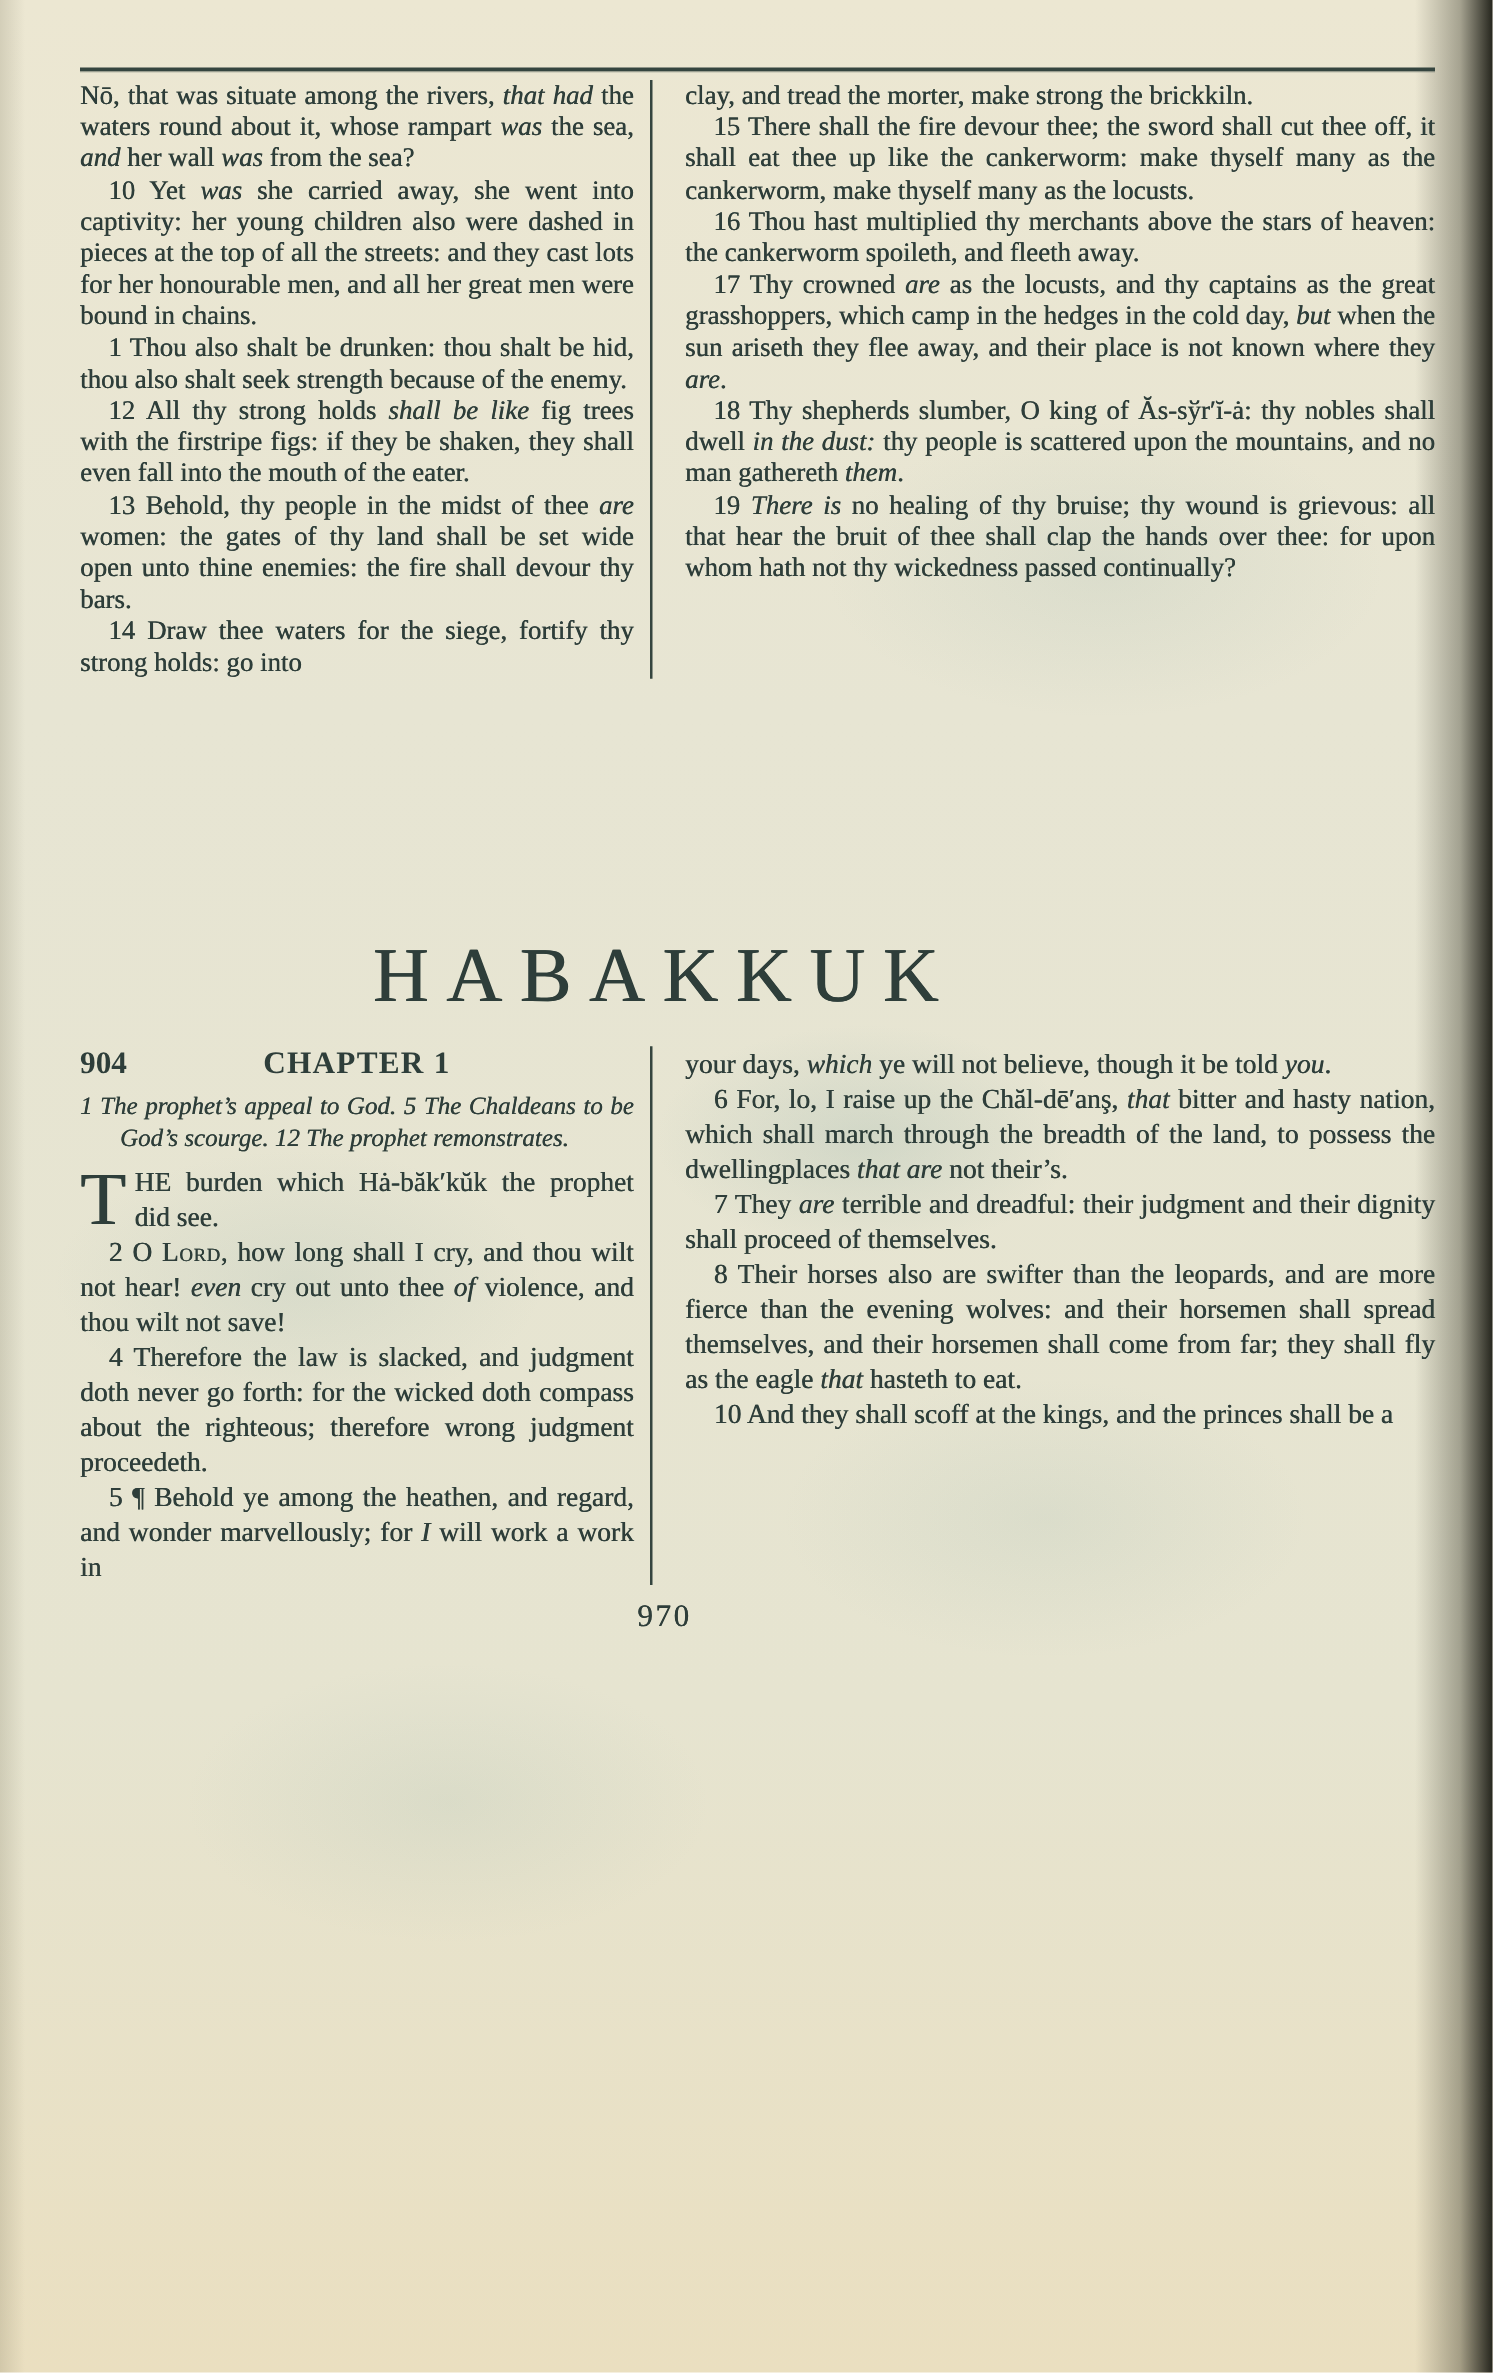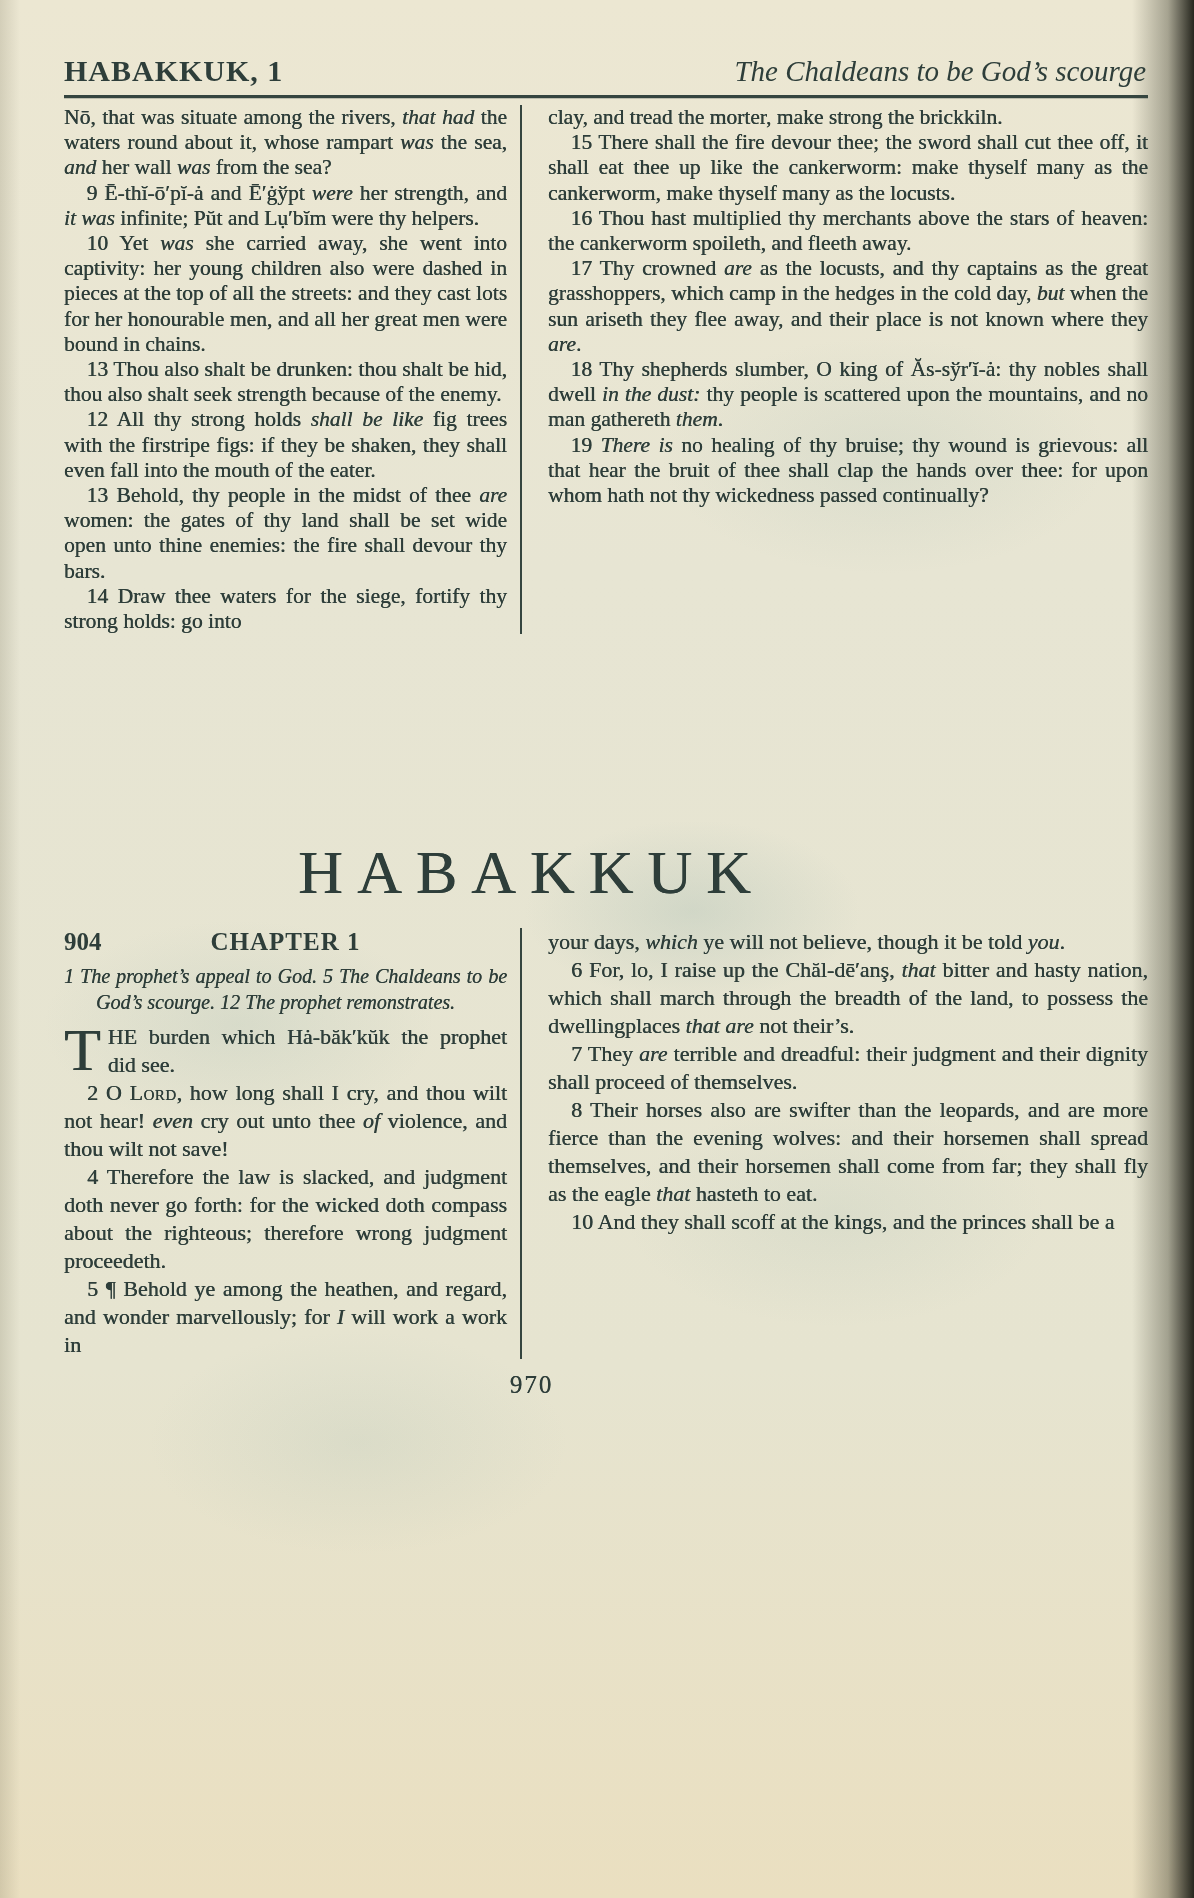--- a/index.html
+++ b/index.html
@@ -54,33 +54,28 @@
   
   .page-num-wrap{width:935px;text-align:center;margin-top:12px;}
   .page-num{font-size:25px;letter-spacing:2px;text-shadow:.3px 0 0 currentColor;}
 </style>
 </head>
 <body>
 
 <div class="page">
   <div class="content">
 
-    <div class="head-row">
-      <div class="head-left">HABAKKUK, 1</div>
-      <div class="head-right">The Chaldeans to be God’s scourge</div>
-    </div>
 
     <div class="head-rule"></div>
 
     <div class="section section-1">
       <div class="col-left">
           <p class="verse flush">Nō, that was situate among the rivers, <i>that had</i> the waters round about it, whose rampart <i>was</i> the sea, <i>and</i> her wall <i>was</i> from the sea?</p>
-          <p class="verse">9 Ē-thĭ-ō′pĭ-ȧ and Ē′ġўpt <i>were</i> her strength, and <i>it was</i> infinite; Pŭt and Lụ′bĭm were thy helpers.</p>
           <p class="verse">10 Yet <i>was</i> she carried away, she went into captivity: her young children also were dashed in pieces at the top of all the streets: and they cast lots for her honourable men, and all her great men were bound in chains.</p>
-          <p class="verse">13 Thou also shalt be drunken: thou shalt be hid, thou also shalt seek strength because of the enemy.</p>
+          <p class="verse">1 Thou also shalt be drunken: thou shalt be hid, thou also shalt seek strength because of the enemy.</p>
           <p class="verse">12 All thy strong holds <i>shall be like</i> fig trees with the firstripe figs: if they be shaken, they shall even fall into the mouth of the eater.</p>
           <p class="verse">13 Behold, thy people in the midst of thee <i>are</i> women: the gates of thy land shall be set wide open unto thine enemies: the fire shall devour thy bars.</p>
           <p class="verse">14 Draw thee waters for the siege, fortify thy strong holds: go into</p>
         </div>
       <div class="col-divider"></div>
       <div class="col-right">
           <p class="verse flush">clay, and tread the morter, make strong the brickkiln.</p>
           <p class="verse">15 There shall the fire devour thee; the sword shall cut thee off, it shall eat thee up like the cankerworm: make thyself many as the cankerworm, make thyself many as the locusts.</p>
           <p class="verse">16 Thou hast multiplied thy merchants above the stars of heaven: the cankerworm spoileth, and fleeth away.</p>
           <p class="verse">17 Thy crowned <i>are</i> as the locusts, and thy captains as the great grasshoppers, which camp in the hedges in the cold day, <i>but</i> when the sun ariseth they flee away, and their place is not known where they <i>are</i>.</p>

